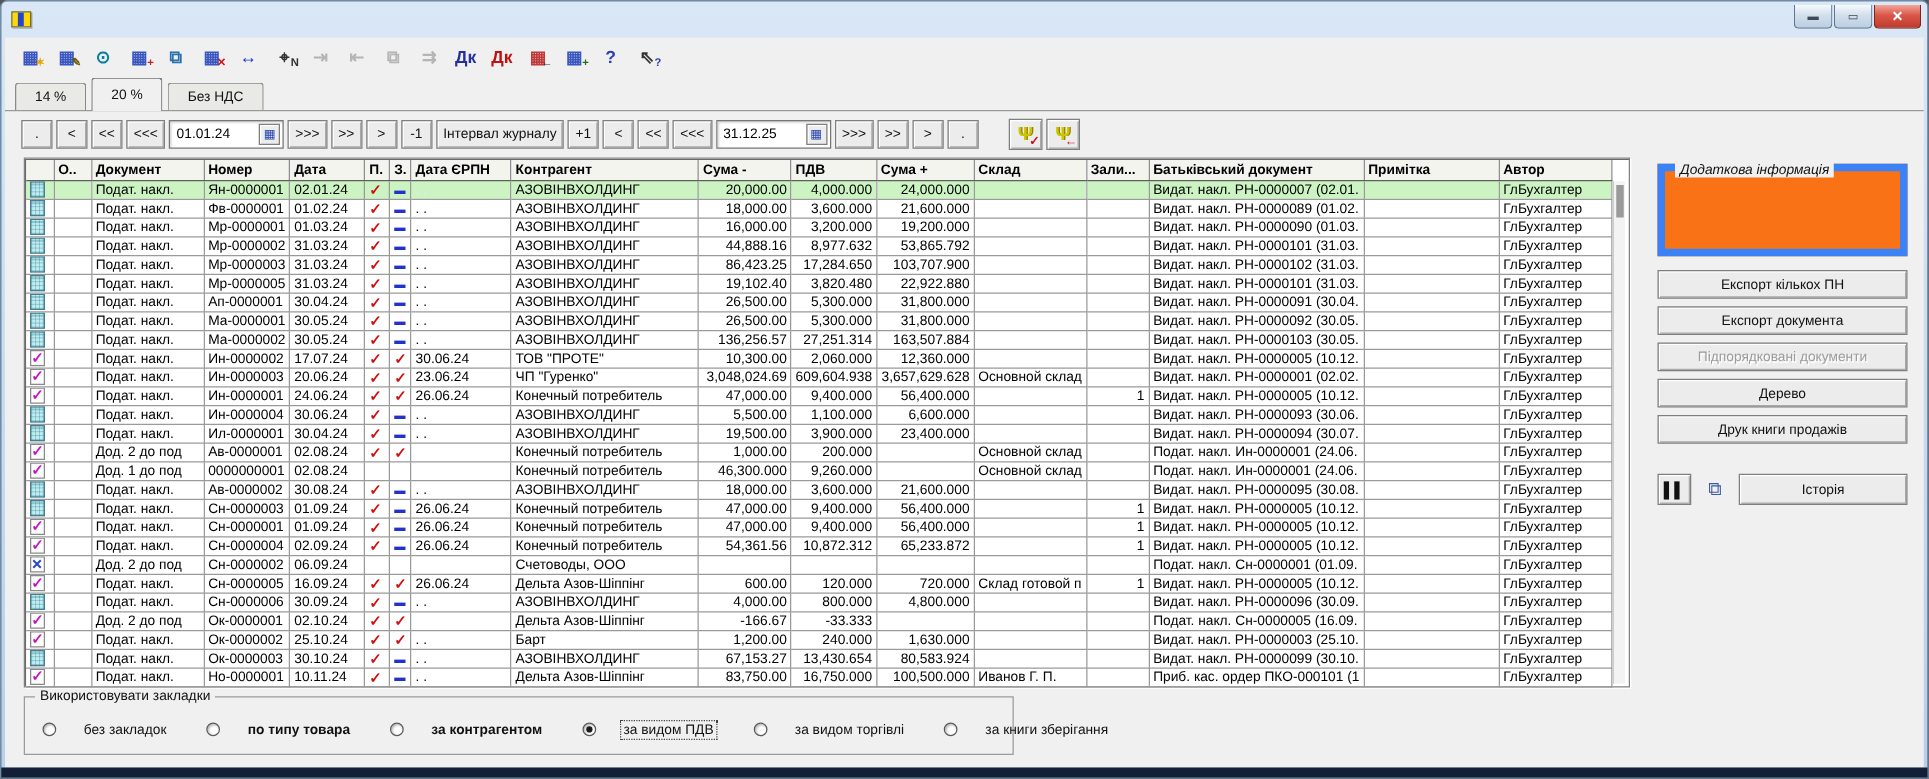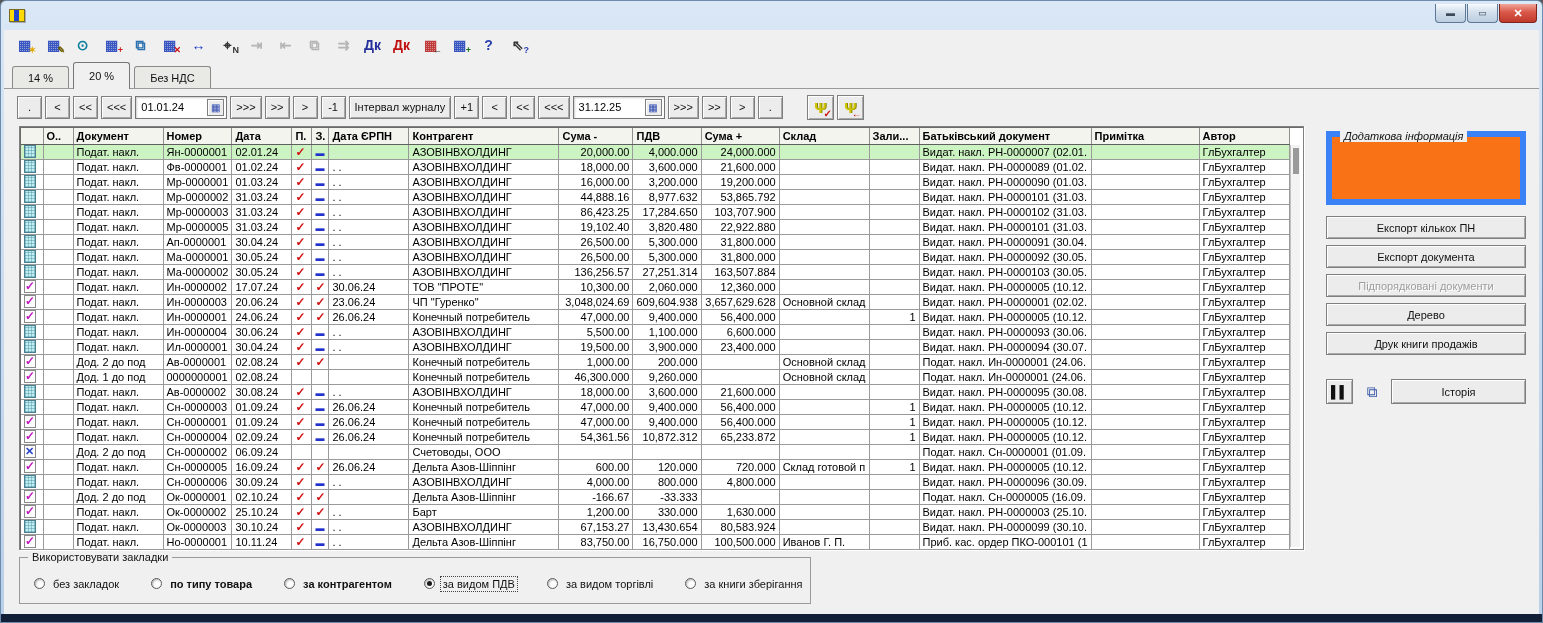--- a/index.html
+++ b/index.html
@@ -59,21 +59,21 @@
   .gtitle{position:absolute;top:-7px;left:8px;background:#f0f0f0;padding:0 4px;font-size:11px;color:#111;}
   .rbtn{width:100%;height:23px;margin-bottom:6px;border:1px solid #7f7f7f;background:#ececec;box-shadow:inset 1px 1px 0 #fff,inset -1px -1px 0 #a9a9a9;font-size:11px;display:flex;align-items:center;justify-content:center;color:#111;white-space:nowrap;overflow:hidden;}
   .rbtn.disabled{color:#9c9c9c;text-shadow:1px 1px 0 #fff;}
   .hist-row{margin-top:24px;display:flex;align-items:center;gap:7px;}
   .sq-btn{width:27px;height:25px;border:1px solid #7f7f7f;background:#ececec;box-shadow:inset 1px 1px 0 #fff,inset -1px -1px 0 #a9a9a9;display:flex;align-items:center;justify-content:center;font-size:12px;font-weight:bold;color:#111;}
   .flat-ic{width:24px;height:22px;display:flex;align-items:center;justify-content:center;font-size:15px;color:#3a5aa8;}
   .hist-btn{flex:1;height:25px;border:1px solid #7f7f7f;background:#ececec;box-shadow:inset 1px 1px 0 #fff,inset -1px -1px 0 #a9a9a9;font-size:11px;display:flex;align-items:center;justify-content:center;color:#111;}
   
   .bgroup{position:absolute;left:15px;top:527px;width:792px;height:47px;border:1px solid #9a9a9a;background:#f0f0f0;}
   .radios{display:flex;align-items:center;height:100%;padding:6px 0 0 14px;gap:30px;}
-  .radio{display:flex;align-items:center;gap:6px;font-size:11px;color:#111;white-space:nowrap;}
+  .radio{display:flex;align-items:center;gap:20px;font-size:11px;color:#111;white-space:nowrap;}
   .radio .lbl{padding:1px 2px;}
   .radio.bold .lbl{font-weight:bold;}
   .radio.sel .lbl{outline:1px dotted #444;}
   .rdot{width:11px;height:11px;border-radius:50%;border:1px solid #5a5a5a;background:#fff;box-shadow:inset 1px 1px 2px #b5b5b5;position:relative;flex:none;}
   .radio.sel .rdot::after{content:"";position:absolute;left:2px;top:2px;width:5px;height:5px;border-radius:50%;background:#1a1a1a;}
 </style>
 </head>
 <body>
 
 <div class="window">
@@ -694,21 +694,21 @@
               <td><span class="ic-c"></span></td>
               <td></td>
               <td>Подат. накл.</td>
               <td>Ок-0000002</td>
               <td>25.10.24</td>
               <td><span class="pmark">✓</span></td>
               <td><span class="zchk">✓</span></td>
               <td>. .</td>
               <td>Барт</td>
               <td class="num">1,200.00</td>
-              <td class="num">330.000</td>
+              <td class="num">240.000</td>
               <td class="num">1,630.000</td>
               <td></td>
               <td class="num"></td>
               <td>Видат. накл. РН-0000003 (25.10.</td>
               <td></td>
               <td>ГлБухгалтер</td>
             </tr>
             <tr>
               <td><span class="ic-p"></span></td>
               <td></td>

